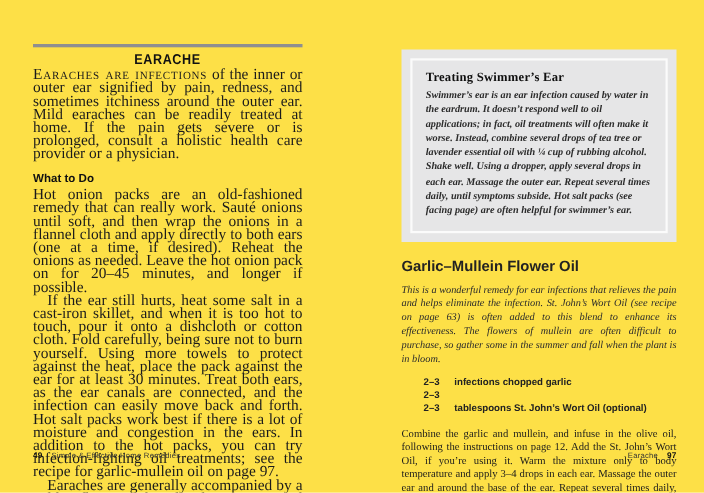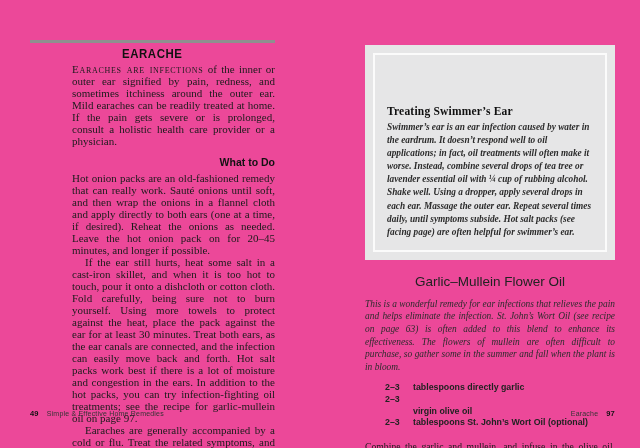--- a/index.html
+++ b/index.html
@@ -1,42 +1,42 @@
 <!DOCTYPE html>
 <html><head>
 <meta charset="utf-8">
 <style>
   * { margin:0; padding:0; box-sizing:border-box; }
   html,body { background:#ffffff; }
   .spread {
     position:relative;
     width:640px; height:448px;
-    background:#ec4899;
+    background:#fde047;
     overflow:hidden;
     font-family:"Liberation Serif", serif;
     color:#1b1b1b;
   }
 
   
   .page-left { position:absolute; left:30px; top:40px; width:245px; }
   .title-rule { height:3px; background:#8f8f8f; margin-bottom:3px; }
   .article-title {
     text-align:center;
     font-family:"Liberation Sans", sans-serif;
     font-weight:bold; font-size:13px; line-height:15px;
     color:#111; margin-bottom:2px;
   }
   .article-title span { display:inline-block; transform:scaleX(0.88); letter-spacing:0.6px; }
   .body-par {
-    font-size:11px; line-height:12px;
-    text-align:justify; color:#1b1b1b;margin-left:42px;
+    font-size:14px; line-height:12px;
+    text-align:justify; color:#1b1b1b;
   }
   .lead-caps { font-variant:small-caps; letter-spacing:0.7px; }
   .section-heading {
-    text-align:right;
+    text-align:left;
     font-family:"Liberation Sans", sans-serif;
     font-weight:bold; font-size:10.5px;
     color:#111; margin:9px 0 4px 0;
   }
   .indent { text-indent:13px; }
 
   
   .footer {
     position:absolute; top:409px;
     font-family:"Liberation Sans", sans-serif;
@@ -48,32 +48,33 @@
   .footer-left .pagenum { margin-right:8px; }
   .footer-right .pagenum { margin-left:8px; }
 
   
   .page-right { position:absolute; left:365px; top:45px; width:250px; }
   .graybox { background:#e6e6e7; padding:8px; }
   .graybox-inner { border:2px solid #fbfbfb; padding:9px 12px 11px 12px; }
   .graybox-title {
     font-family:"Liberation Serif", serif;
     font-weight:bold; font-size:11.5px; line-height:14px;
-    letter-spacing:0.2px; color:#101010; margin-bottom:3px;margin-top:40px;
+    letter-spacing:0.2px; color:#101010; margin-bottom:3px;
   }
   .graybox-body {
     font-style:italic; font-size:9.3px; line-height:13.1px;
     color:#2b2b2b;
     font-weight:bold;
   }
   .recipe-title {
-    text-align:center;
+    text-align:left;
     font-family:"Liberation Sans", sans-serif;
     font-size:13.5px; line-height:16px; color:#222;
     margin:14px 0 8px 0;
+    font-weight:bold;
   }
   .recipe-intro {
     font-style:italic; font-size:9.4px; line-height:12.6px;
     text-align:justify; color:#2b2b2b;
   }
   .ingredients {
     margin:9px 0 0 20px;
     font-family:"Liberation Sans", sans-serif;
     font-size:8.8px; line-height:11.6px; color:#222;font-weight:bold;
   }
@@ -114,28 +115,24 @@
         <div class="graybox-body">Swimmer’s ear is an ear infection caused by water in the eardrum. It doesn’t respond well to oil applications; in fact, oil treatments will often make it worse. Instead, combine several drops of tea tree or lavender essential oil with ¼ cup of rubbing alcohol. Shake well. Using a dropper, apply several drops in each ear. Massage the outer ear. Repeat several times daily, until symptoms subside. Hot salt packs (see facing page) are often helpful for swimmer’s ear.</div>
       </div>
     </div>
 
     <div class="recipe-title">Garlic–Mullein Flower Oil</div>
     <p class="recipe-intro">This is a wonderful remedy for ear infections that relieves the pain and helps eliminate the infection. St. John’s Wort Oil (see recipe on page 63) is often added to this blend to enhance its effectiveness. The flowers of mullein are often difficult to purchase, so gather some in the summer and fall when the plant is in bloom.</p>
 
     <div class="ingredients">
       <div class="ing-row">
         <span class="ing-qty">2–3</span>
-        <span class="ing-text">tablespoons directly garlic</span>
+        <span class="ing-text">infections chopped garlic</span>
       </div>
       <div class="ing-row">
         <span class="ing-qty">2–3</span>
-      </div>
-      <div class="ing-row">
-        <span class="ing-qty"></span>
-        <span class="ing-text">virgin olive oil</span>
       </div>
       <div class="ing-row">
         <span class="ing-qty">2–3</span>
         <span class="ing-text">tablespoons St. John’s Wort Oil (optional)</span>
       </div>
     </div>
 
     <p class="instructions">Combine the garlic and mullein, and infuse in the olive oil, following the instructions on page 12. Add the St. John’s Wort Oil, if you’re using it. Warm the mixture only to body temperature and apply 3–4 drops in each ear. Massage the outer ear and around the base of the ear. Repeat several times daily, until symptoms subside.</p>
   </div>
 

